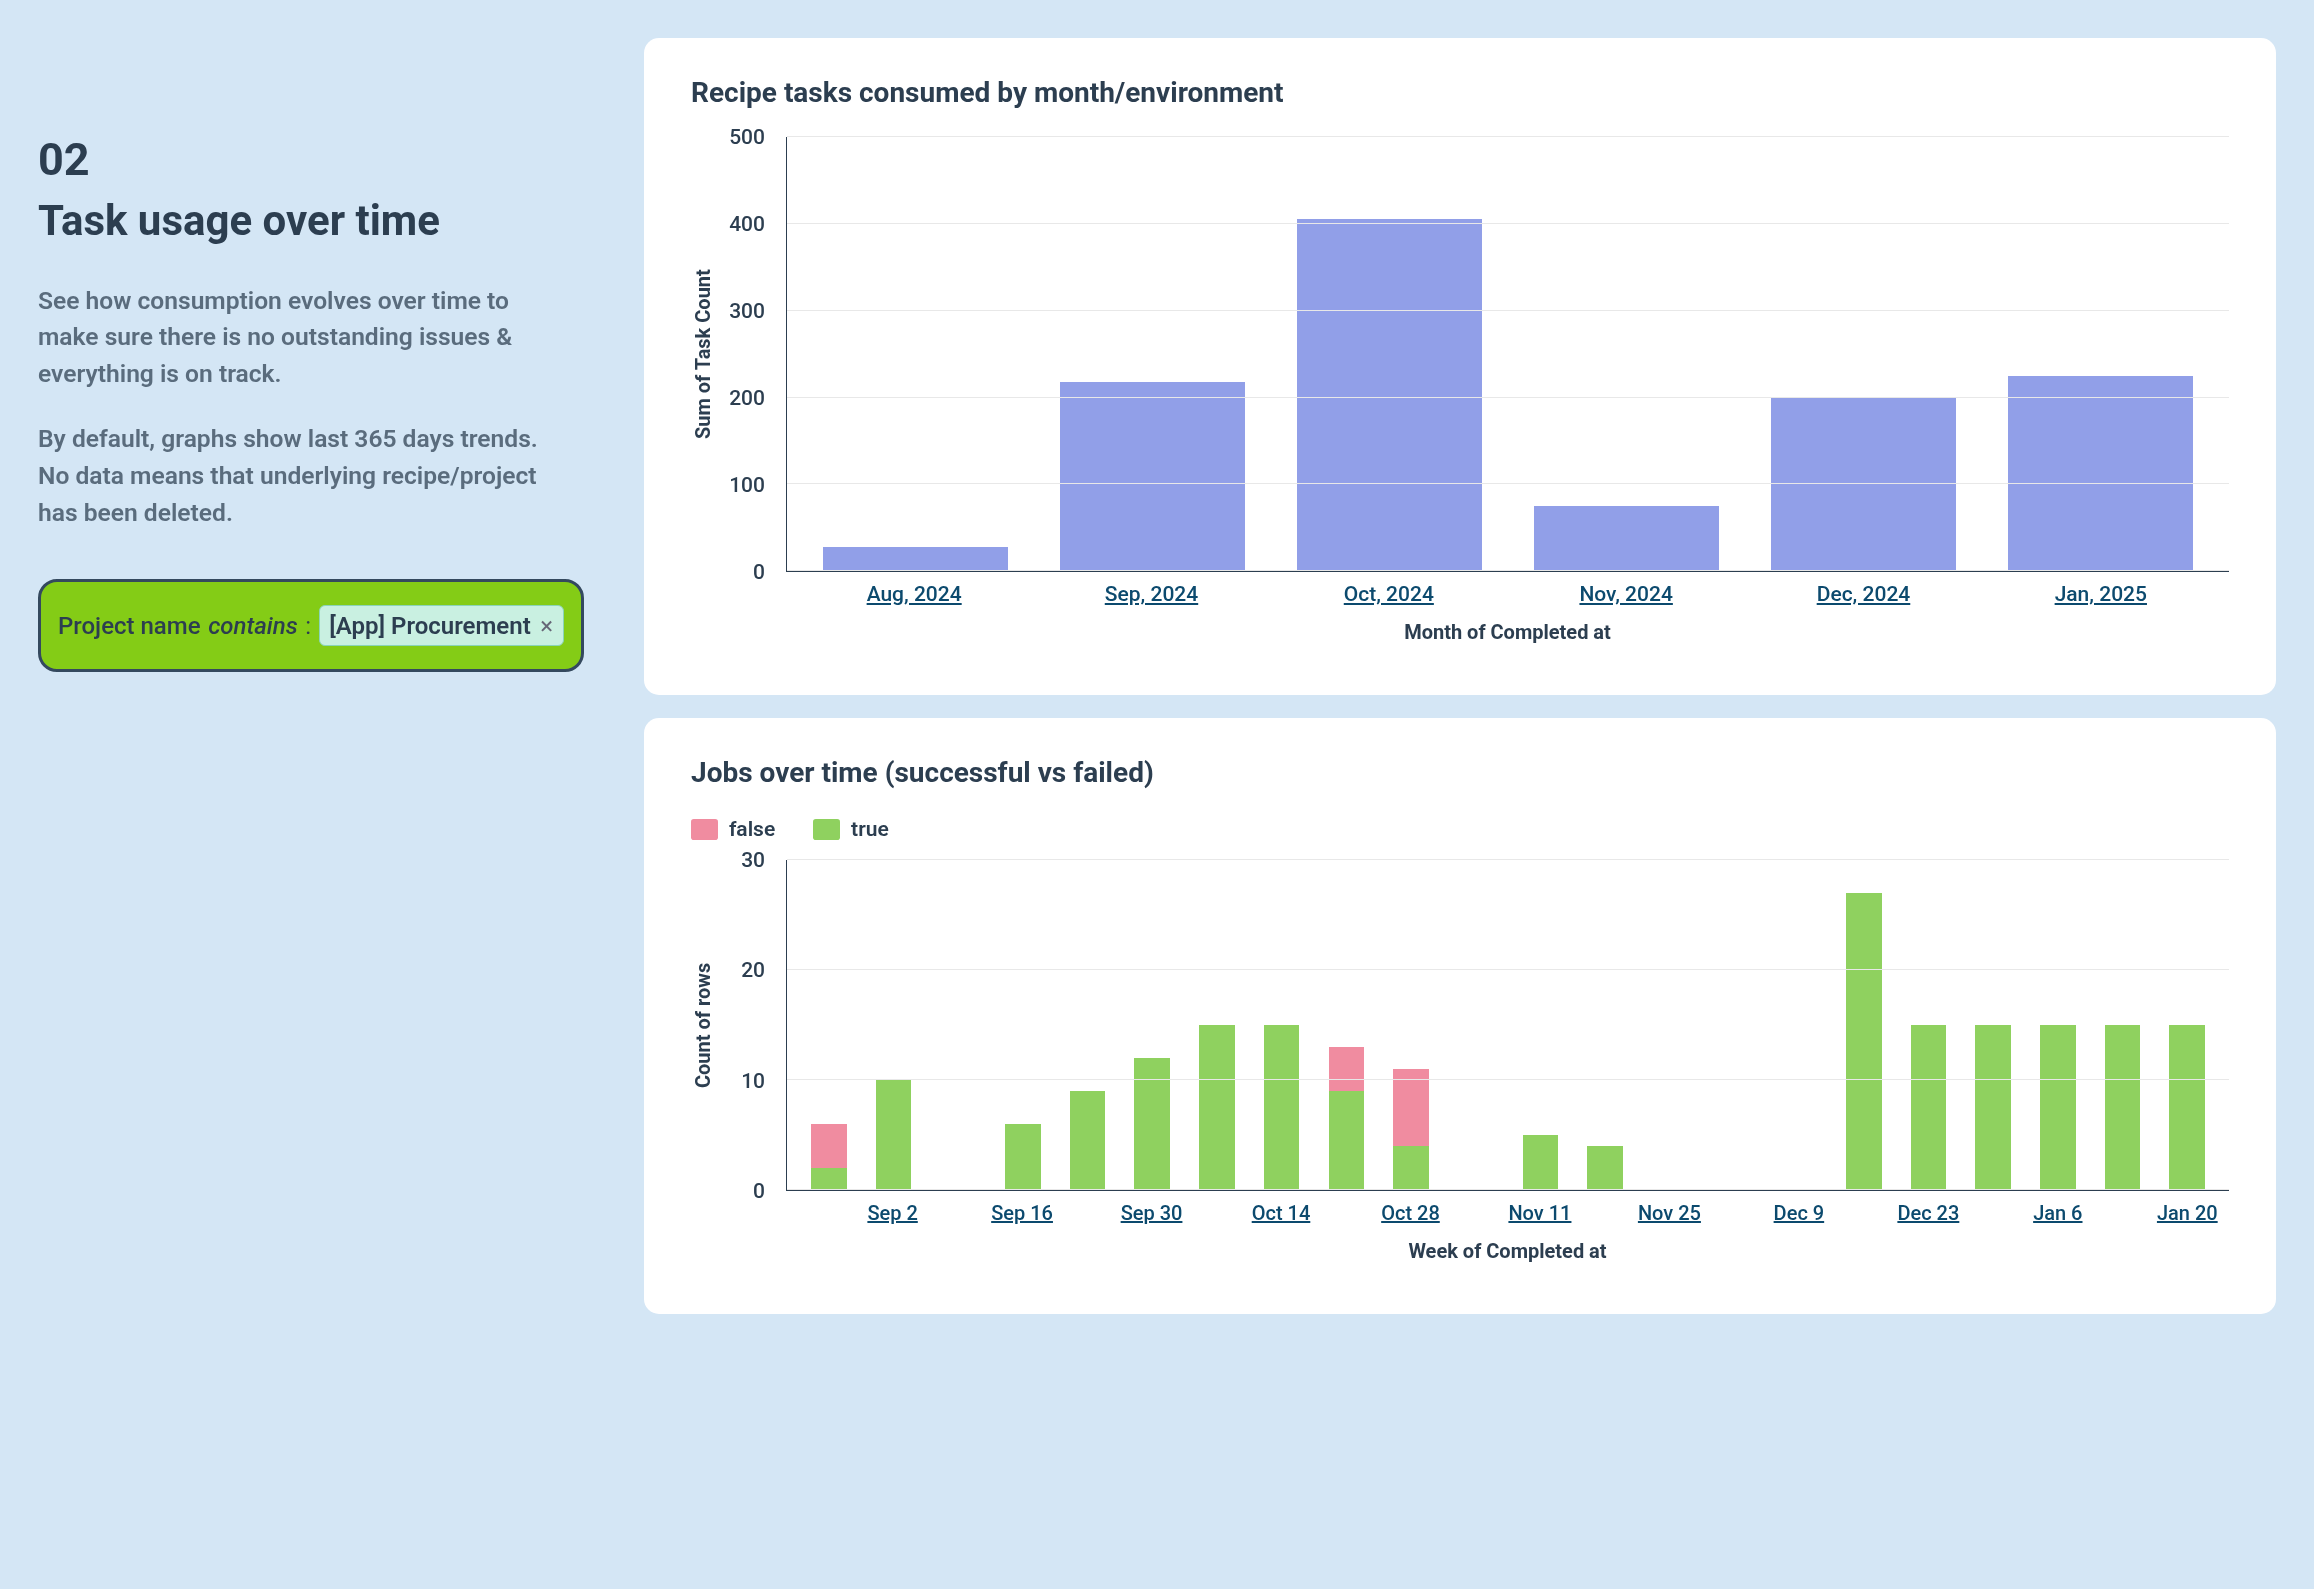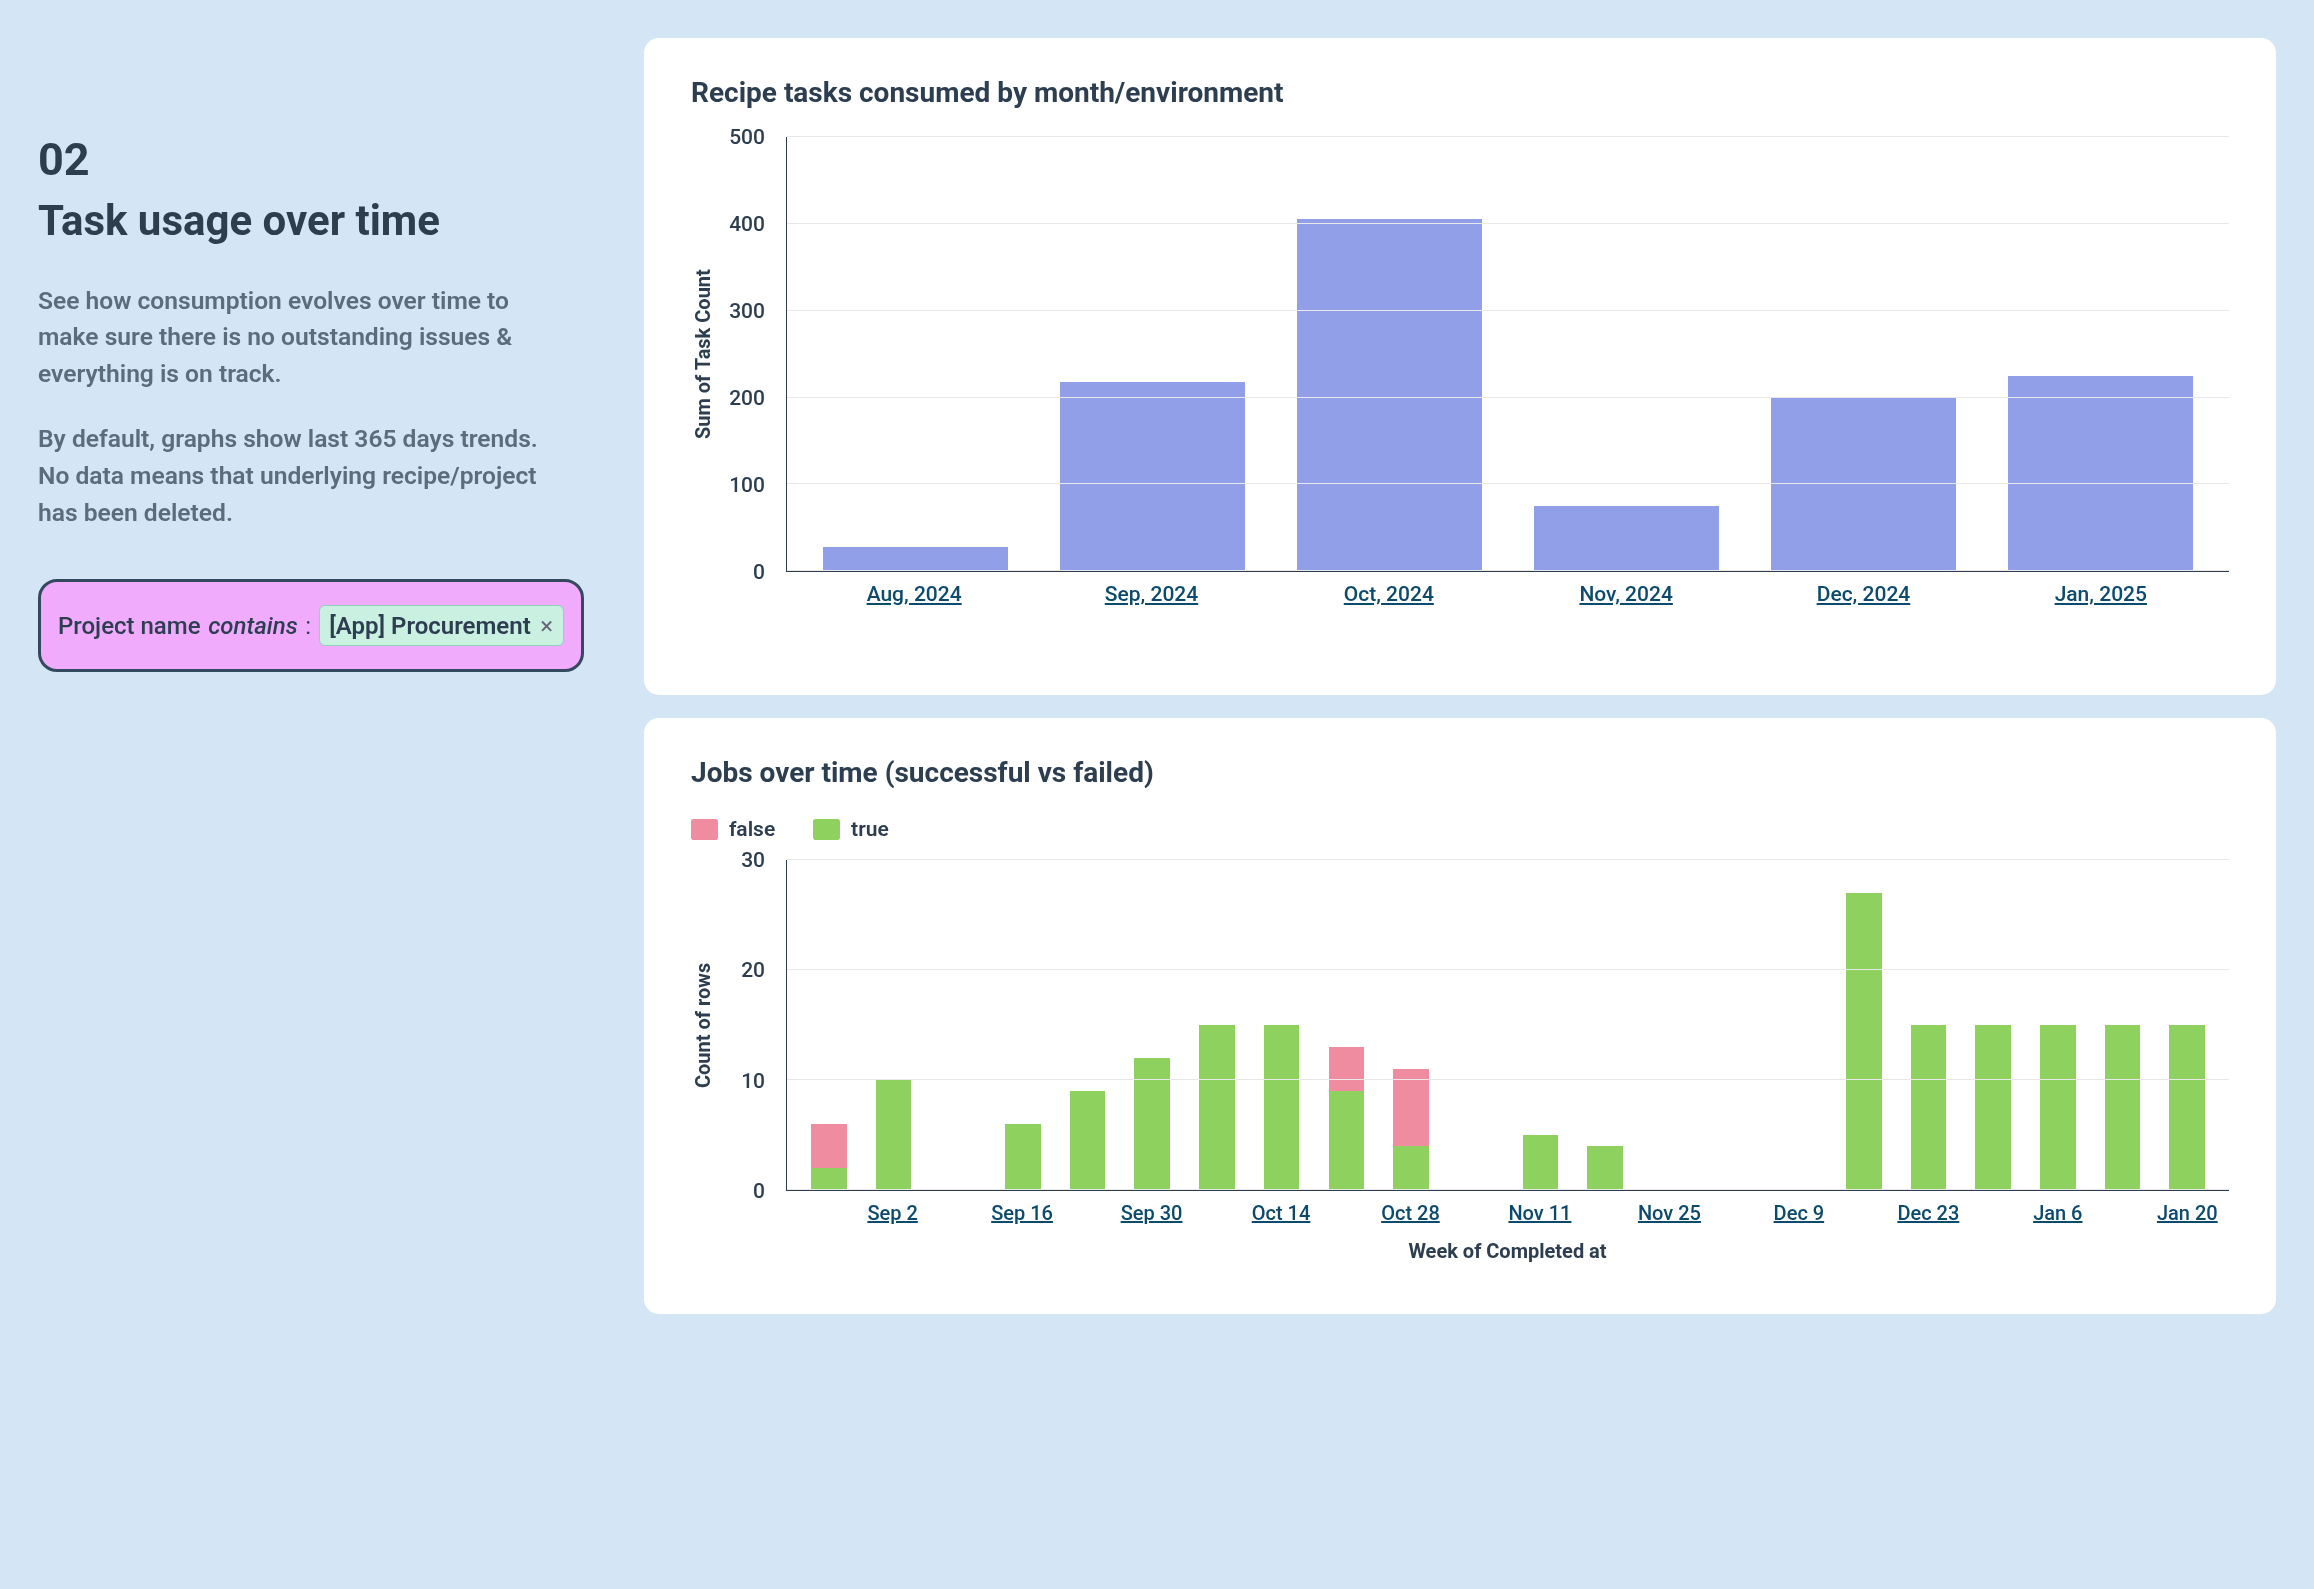--- a/index.html
+++ b/index.html
@@ -34,21 +34,21 @@
     font-weight: 600;
     color: #5a6c7d;
     line-height: 1.5;
     margin-bottom: 28px;
     max-width: 511px;
   }
   .filter-box {
     border: 3.8px solid #34495e;
     border-radius: 19px;
     padding: 23px 17px;
-    background: #f0abfc;
+    background: #84cc16;
     display: inline-flex;
     align-items: center;
     gap: 7.6px;
     font-size: 24px;
     margin-top: 19px;
   }
   .filter-label { color: #2c3e50; font-weight:500;}
   .filter-op { font-style: italic; color: #2c3e50; font-weight:500;}
   .filter-chip {
     background: #c9f0e1;
@@ -196,20 +196,21 @@
             <div class="grid-line" style="bottom: 100%;"></div>
           </div>
         <div class="x-ticks" id="xticks-0">
             <span>Aug, 2024</span>
             <span>Sep, 2024</span>
             <span>Oct, 2024</span>
             <span>Nov, 2024</span>
             <span>Dec, 2024</span>
             <span>Jan, 2025</span>
           </div>
+        <div class="x-axis-label">Month of Completed at</div>
       </div>
     </section>
 
     <section class="card">
       <h2 class="card-title">Jobs over time (successful vs failed)</h2>
       <div class="legend">
         <div class="legend-item">
           <span class="legend-swatch" style="background:#f08ca0"></span>
           <span>false</span>
         </div>

